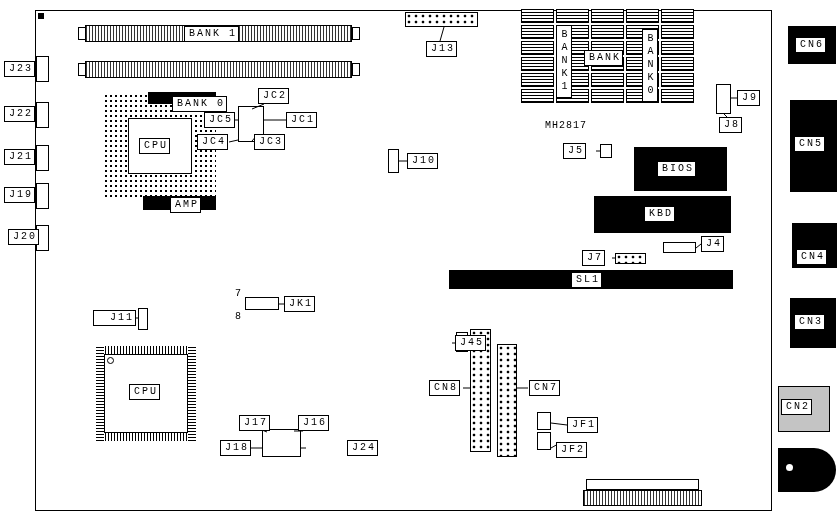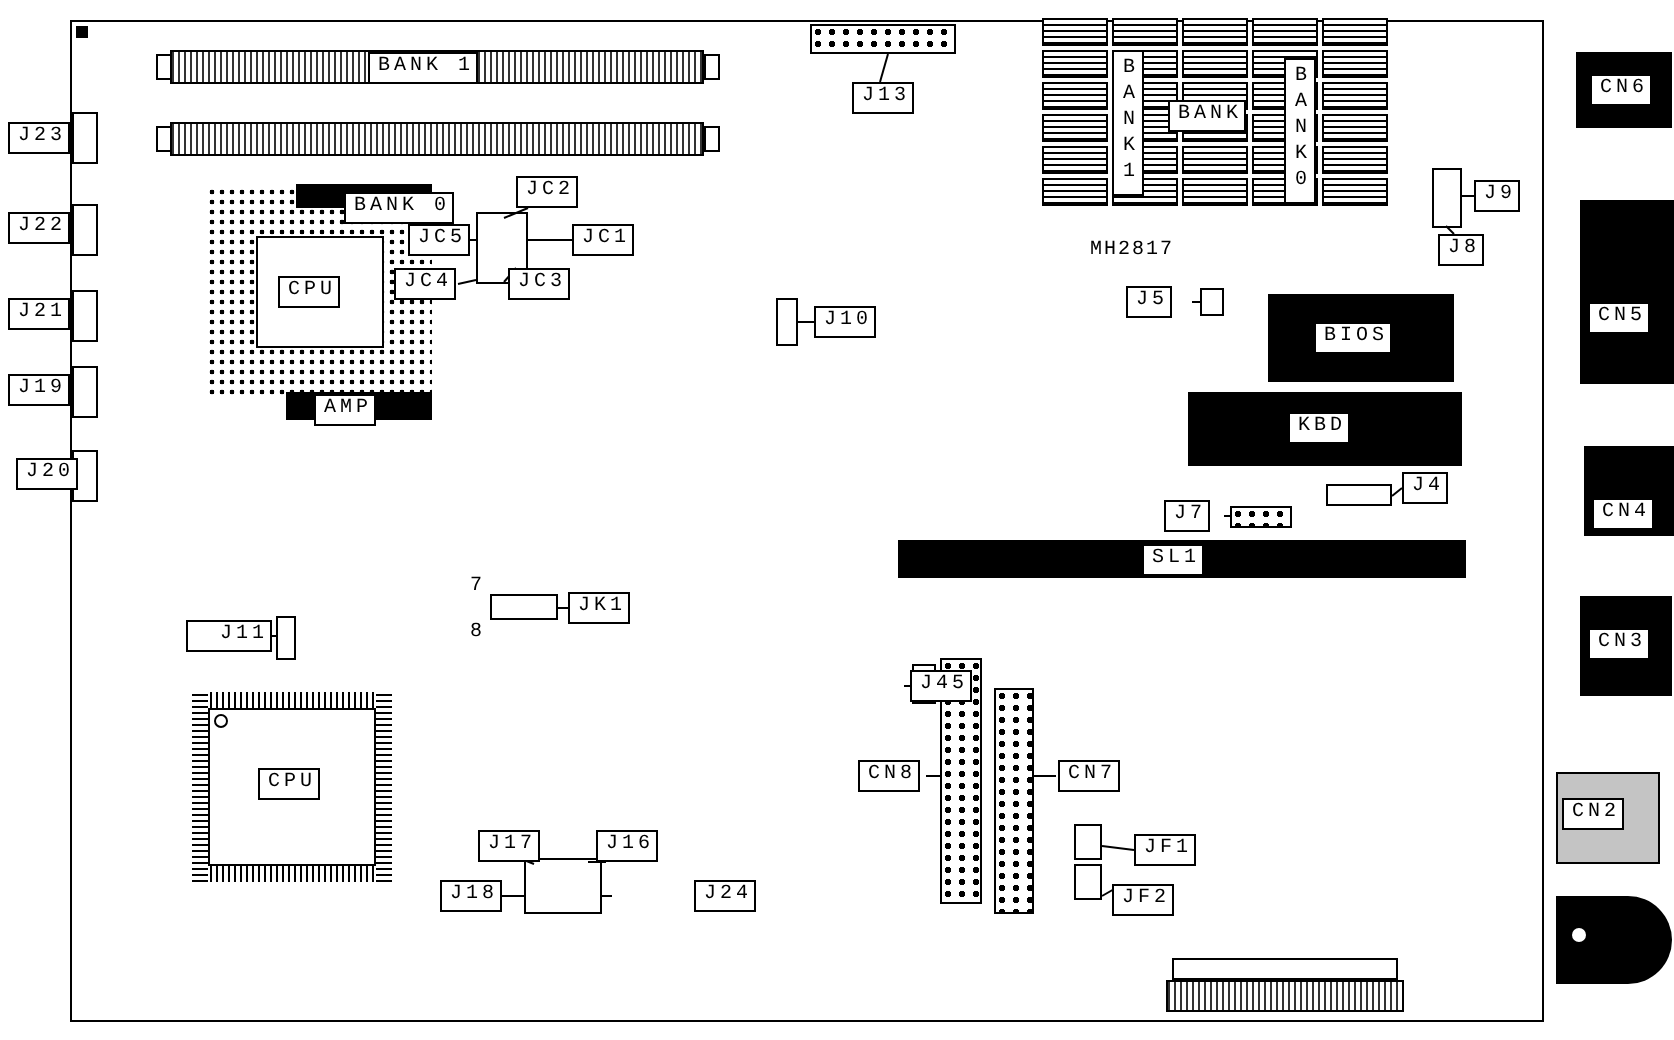--- a/index.html
+++ b/index.html
@@ -169,38 +169,38 @@
 
   <div class="lbl" style="left:184px;top:26px;">BANK 1</div>
   <div class="lbl" style="left:172px;top:62px;margin-top:34px;">BANK 0</div>
   <div class="lbl" style="left:426px;top:41px;">J13</div>
 
   <div class="lbl vlbl" style="left:556px;top:25px;">BANK1</div>
   <div class="lbl" style="left:584px;top:50px;">BANK</div>
   <div class="lbl vlbl" style="left:642px;top:29px;">BANK0</div>
 
   <div class="lbl" style="left:795px;top:37px;">CN6</div>
-  <div class="lbl" style="left:794px;top:136px;margin-top:15px;">CN5</div>
+  <div class="lbl" style="left:794px;top:136px;">CN5</div>
   <div class="lbl" style="left:796px;top:249px;">CN4</div>
   <div class="lbl" style="left:794px;top:314px;">CN3</div>
   <div class="lbl" style="left:781px;top:399px;">CN2</div>
 
   <div class="lbl" style="left:737px;top:90px;">J9</div>
   <div class="lbl" style="left:719px;top:117px;">J8</div>
   <div class="txt" style="left:545px;top:120px;">MH2817</div>
   <div class="lbl" style="left:563px;top:143px;">J5</div>
   <div class="lbl" style="left:407px;top:153px;">J10</div>
   <div class="lbl" style="left:657px;top:161px;">BIOS</div>
   <div class="lbl" style="left:644px;top:206px;">KBD</div>
   <div class="lbl" style="left:701px;top:236px;">J4</div>
   <div class="lbl" style="left:582px;top:250px;">J7</div>
   <div class="lbl" style="left:571px;top:272px;">SL1</div>
 
   <div class="lbl" style="left:139px;top:138px;">CPU</div>
-  <div class="lbl" style="left:157px;top:197px;">AMP</div>
+  <div class="lbl" style="left:170px;top:197px;">AMP</div>
 
   <div class="lbl" style="left:258px;top:88px;">JC2</div>
   <div class="lbl" style="left:204px;top:112px;">JC5</div>
   <div class="lbl" style="left:286px;top:112px;">JC1</div>
   <div class="lbl" style="left:197px;top:134px;">JC4</div>
   <div class="lbl" style="left:254px;top:134px;">JC3</div>
 
   <div class="lbl" style="left:4px;top:61px;">J23</div>
   <div class="lbl" style="left:4px;top:106px;">J22</div>
   <div class="lbl" style="left:4px;top:149px;">J21</div>

